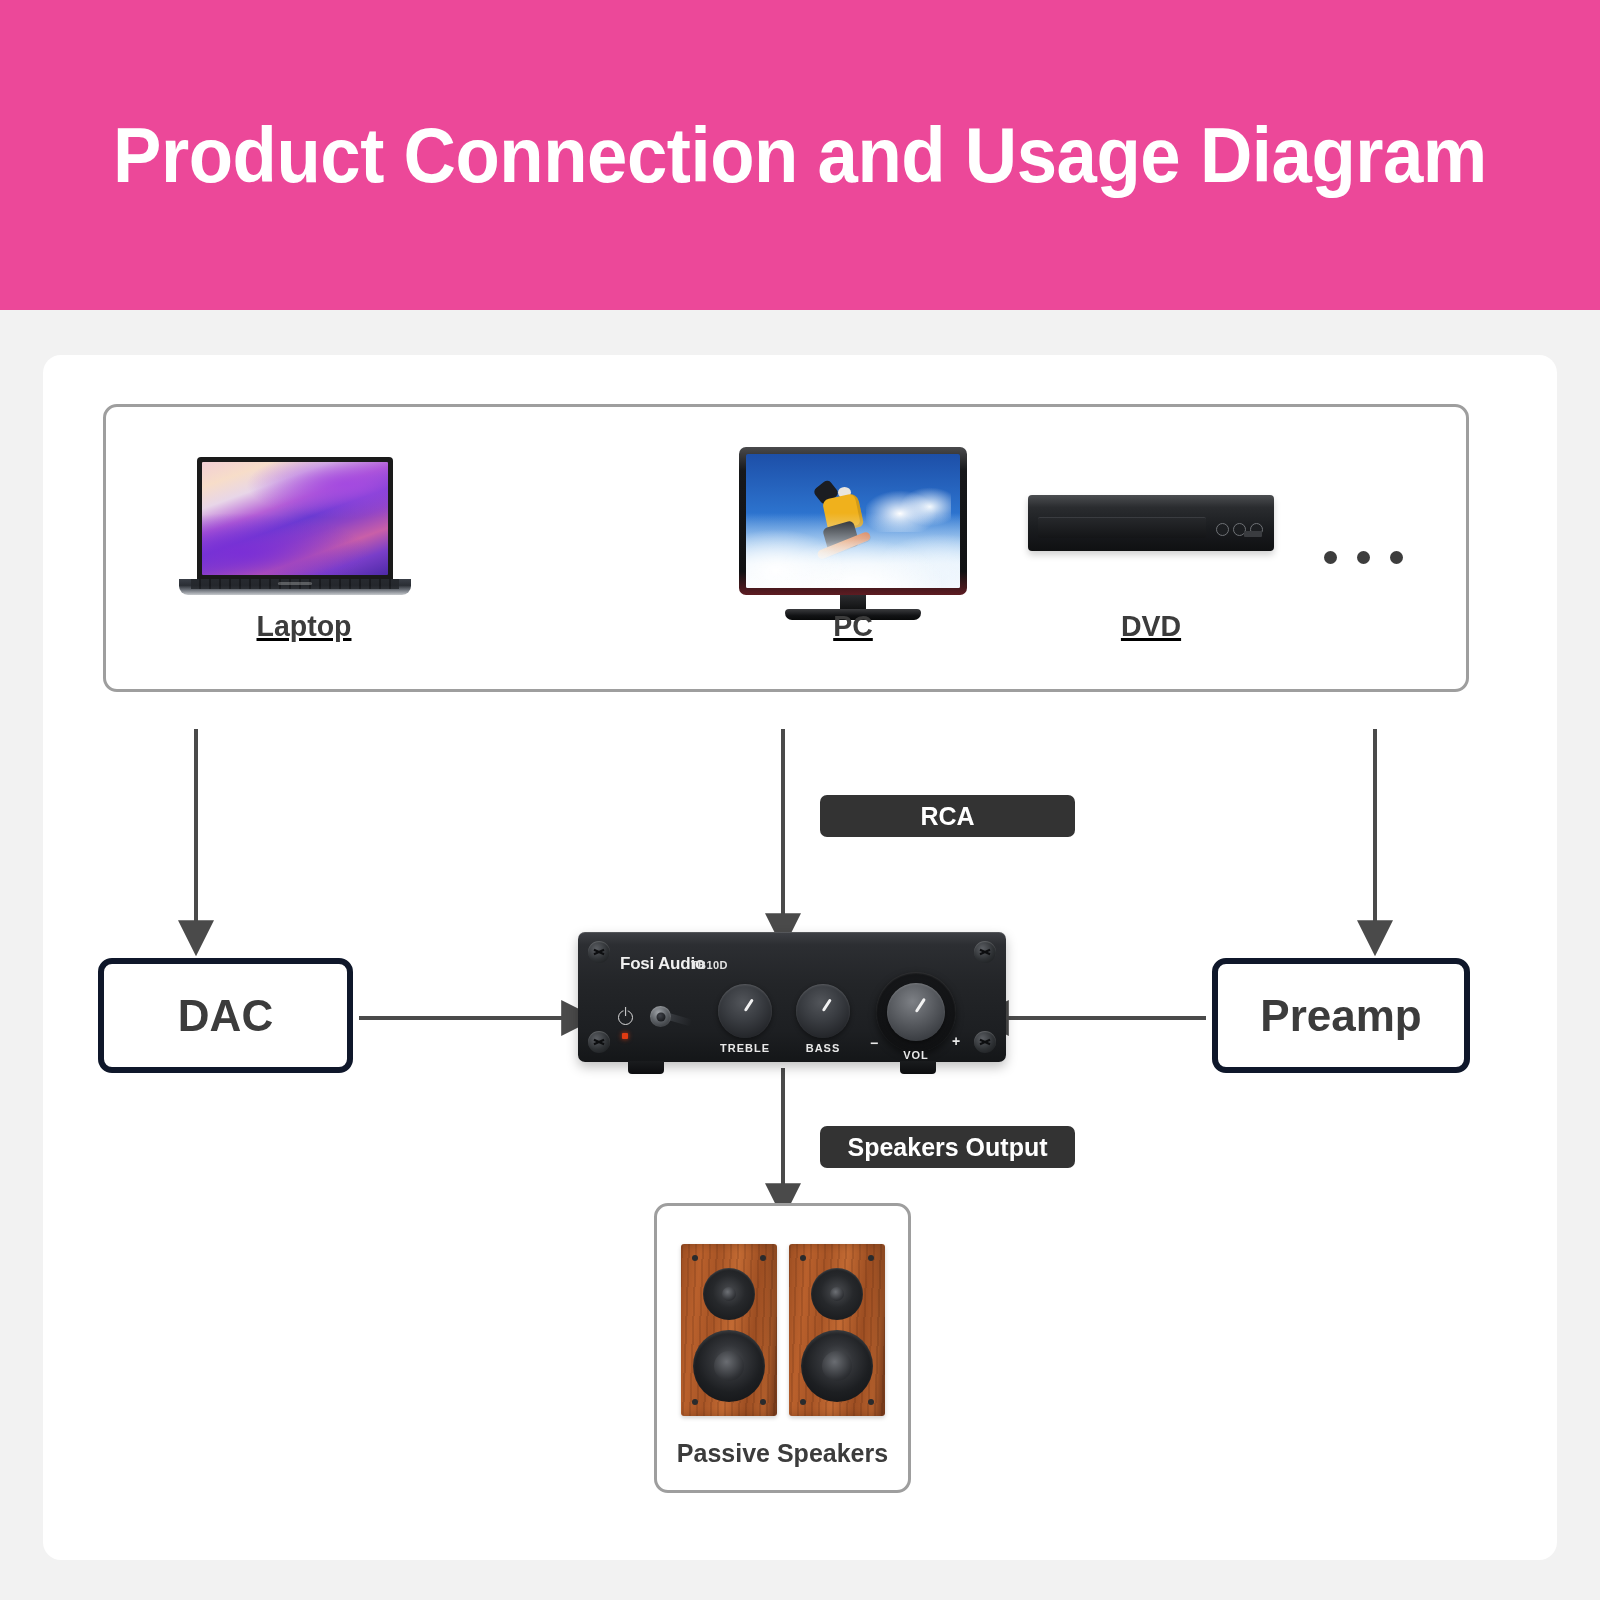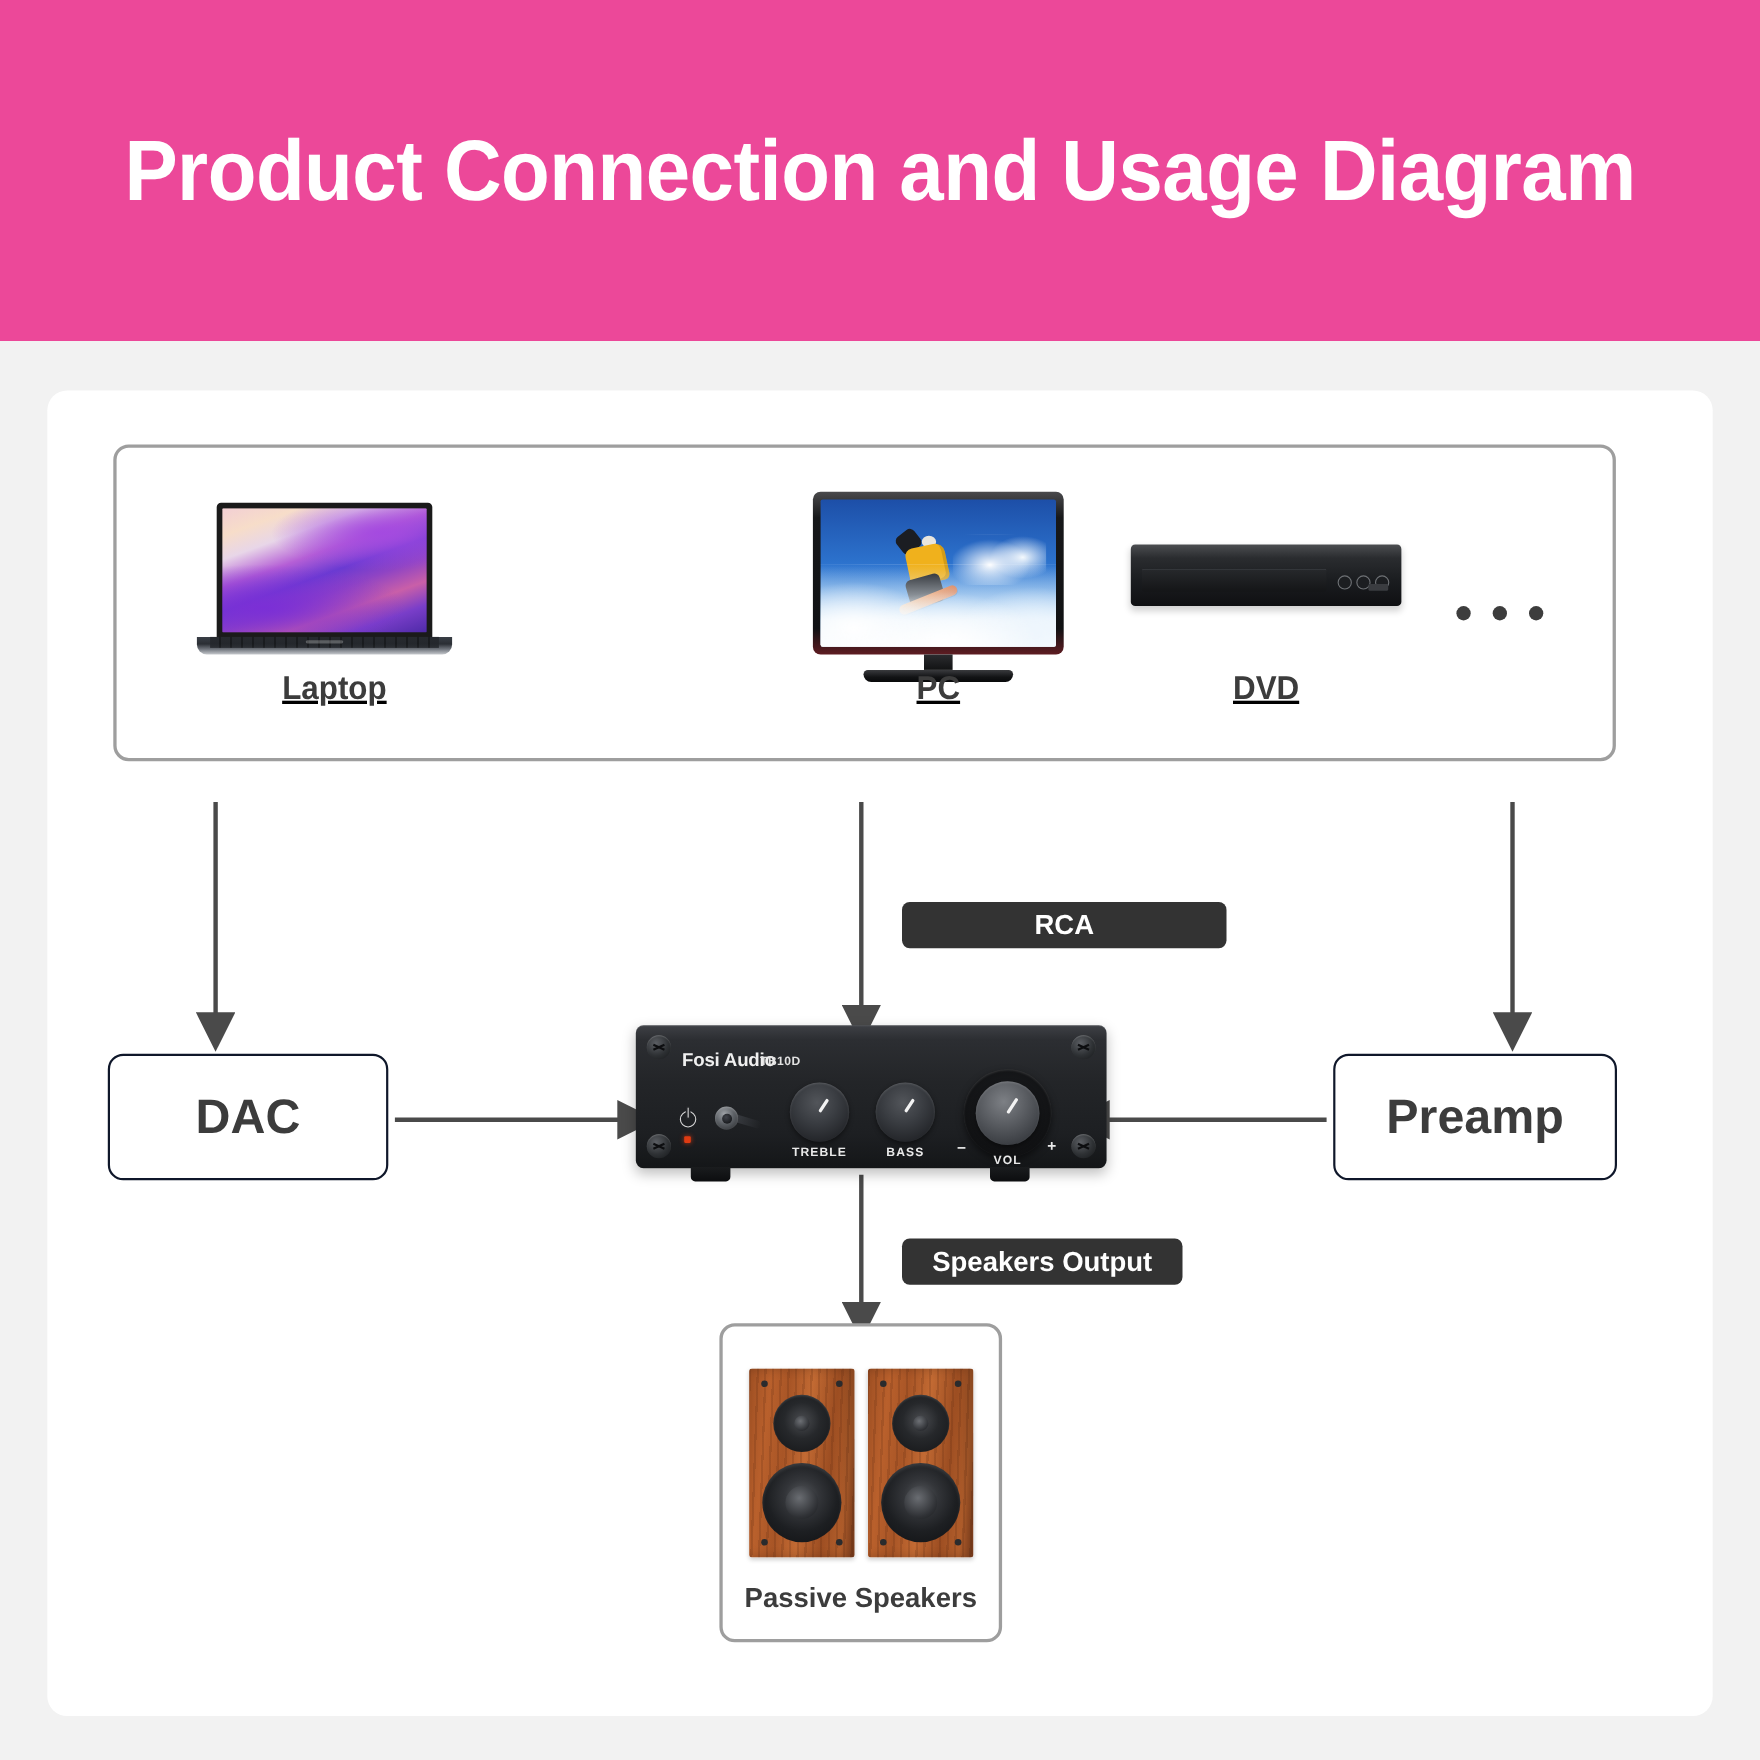--- a/index.html
+++ b/index.html
@@ -213,21 +213,21 @@
     background:#3a3c40; border-radius:1px;
   }
 
   
   .ellipsis { position:absolute; display:flex; gap:20px; align-items:center; }
   .ellipsis span { width:13px; height:13px; border-radius:50%; background:#3d3d3d; display:block; }
 
   
   .box {
     position: absolute;
-    border: 2px solid #0f172a;
+    border: 6px solid #0f172a;
     border-radius: 14px;
     box-sizing: border-box;
     background: #ffffff;
     display: flex;
     align-items: center;
     justify-content: center;
     color: #3c3c3c;
     font-weight: bold;
   }
   #dac-box  { left: 98px;  top: 958px; width: 255px; height: 115px; font-size: 44px; }
@@ -294,21 +294,21 @@
     background: #333333;
     color: #ffffff;
     border-radius: 7px;
     display: flex;
     align-items: center;
     justify-content: center;
     font-weight: bold;
     font-size: 25px;
     height: 42px;
   }
-  #rca-pill { left: 820px; top: 795px; width: 295px; margin-top: 25px; }
+  #rca-pill { left: 820px; top: 795px; width: 255px; }
   #spk-pill { left: 820px; top: 1126px; width: 255px; }
 
   
   .amp {
     position: absolute;
     left: 578px; top: 932px;
     width: 408px; height: 130px;
   }
   .amp-body {
     position:absolute; left:0; top:0; width:408px; height:130px;

